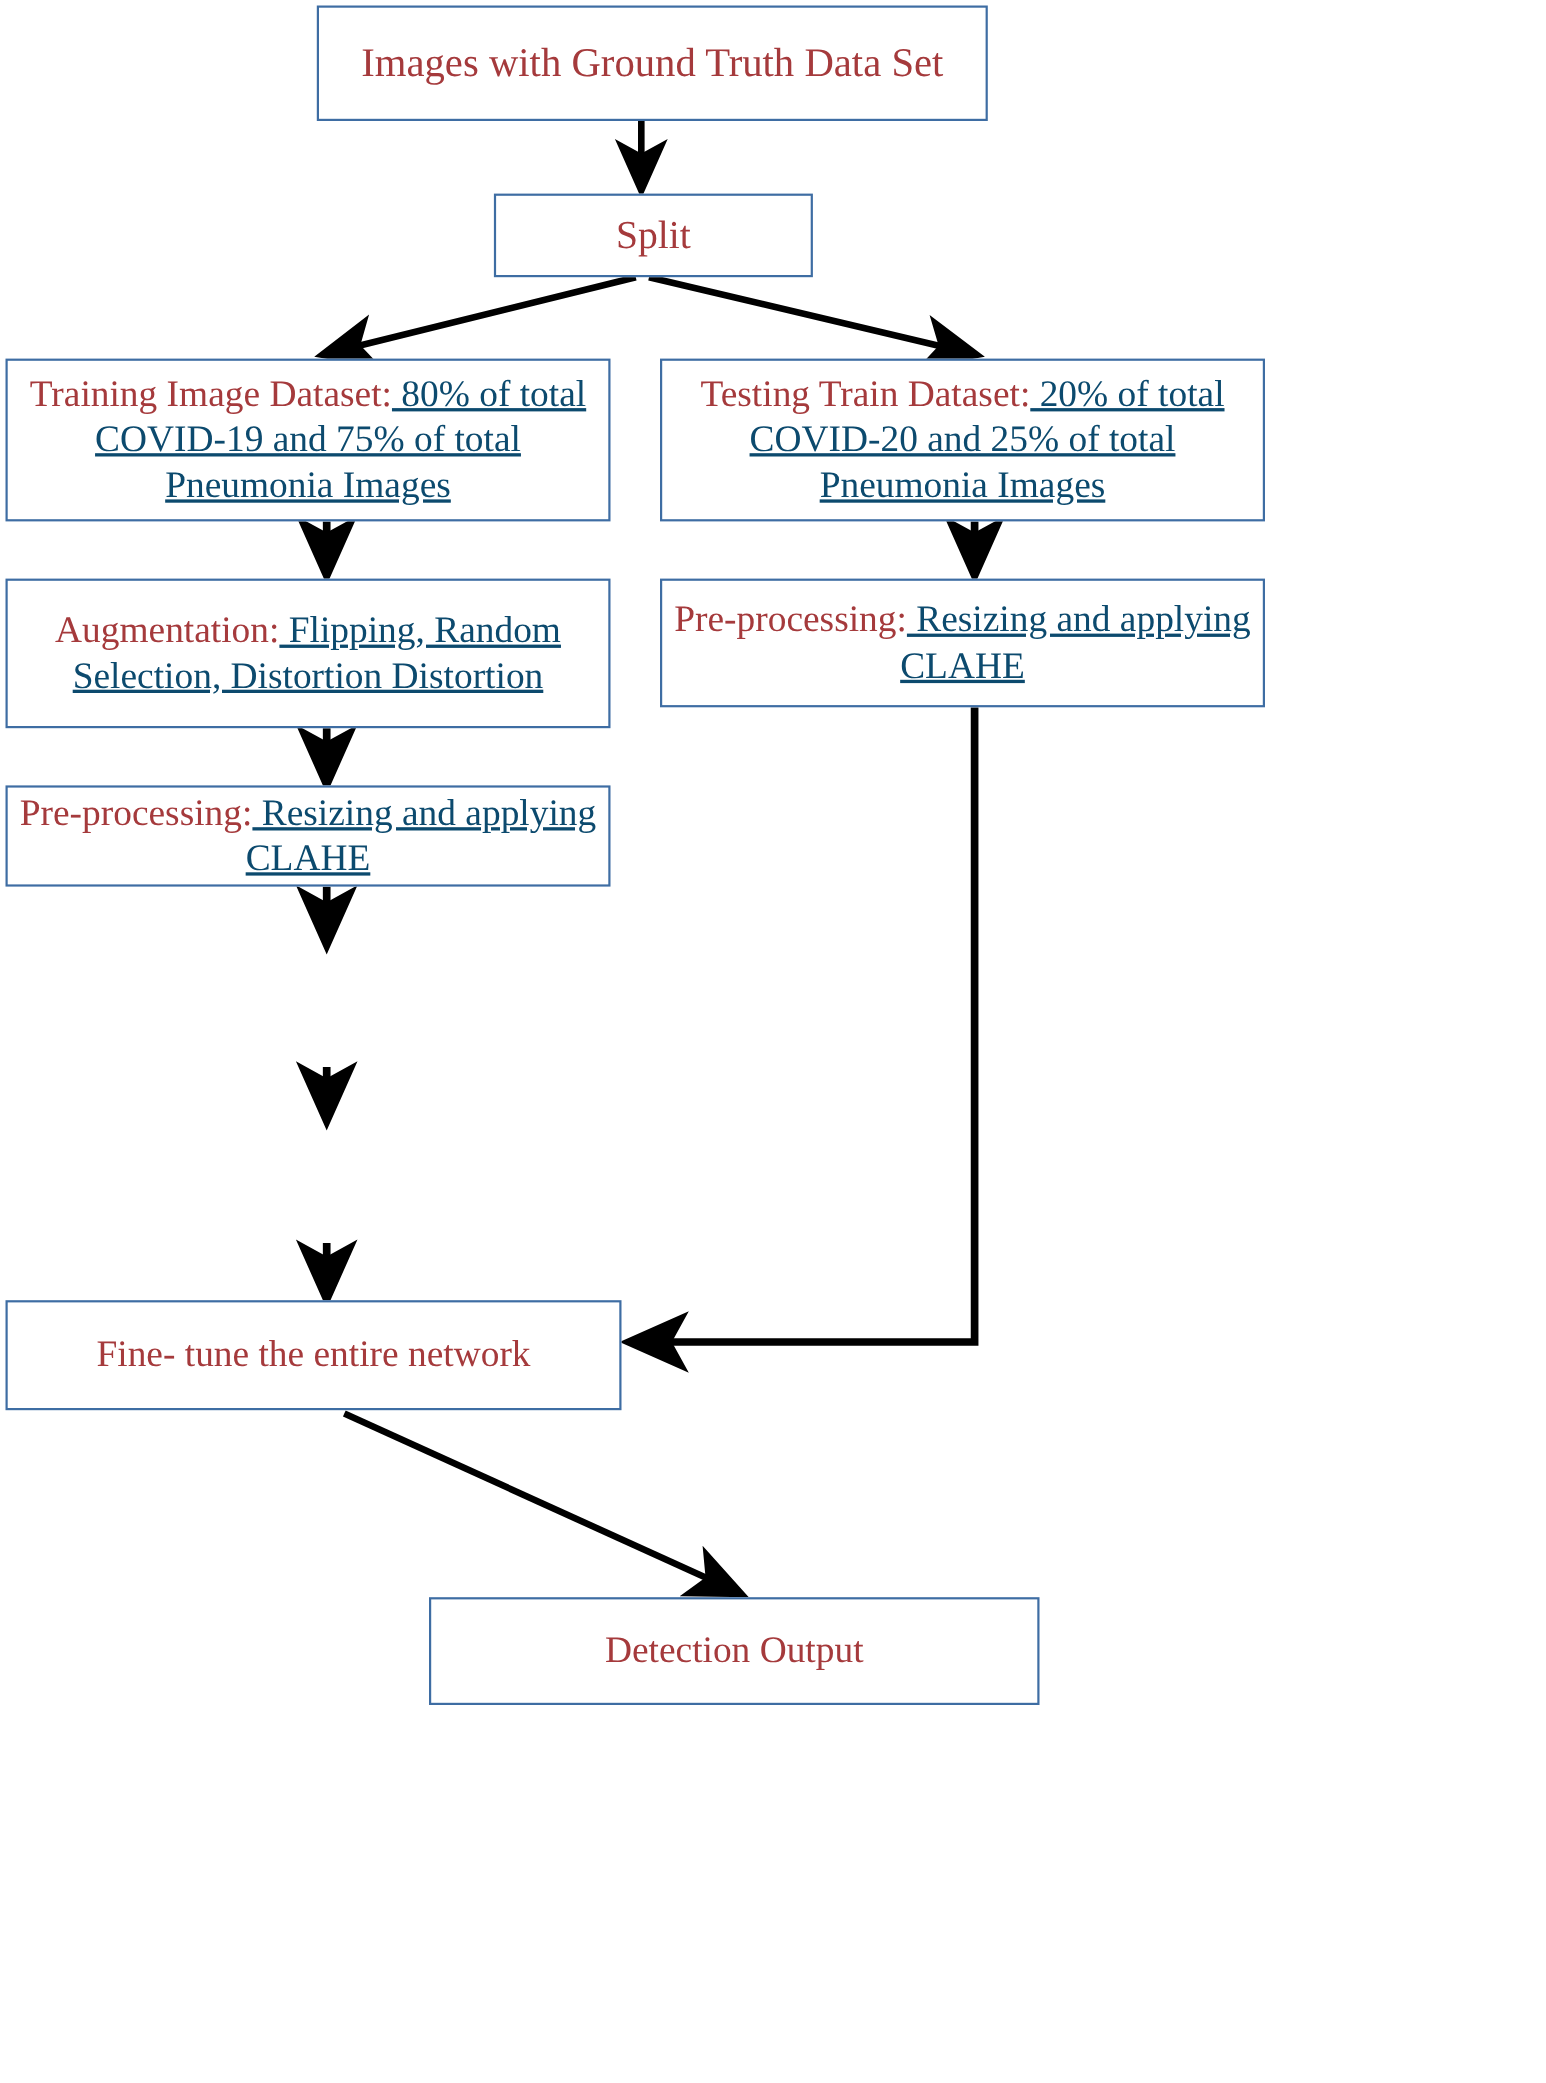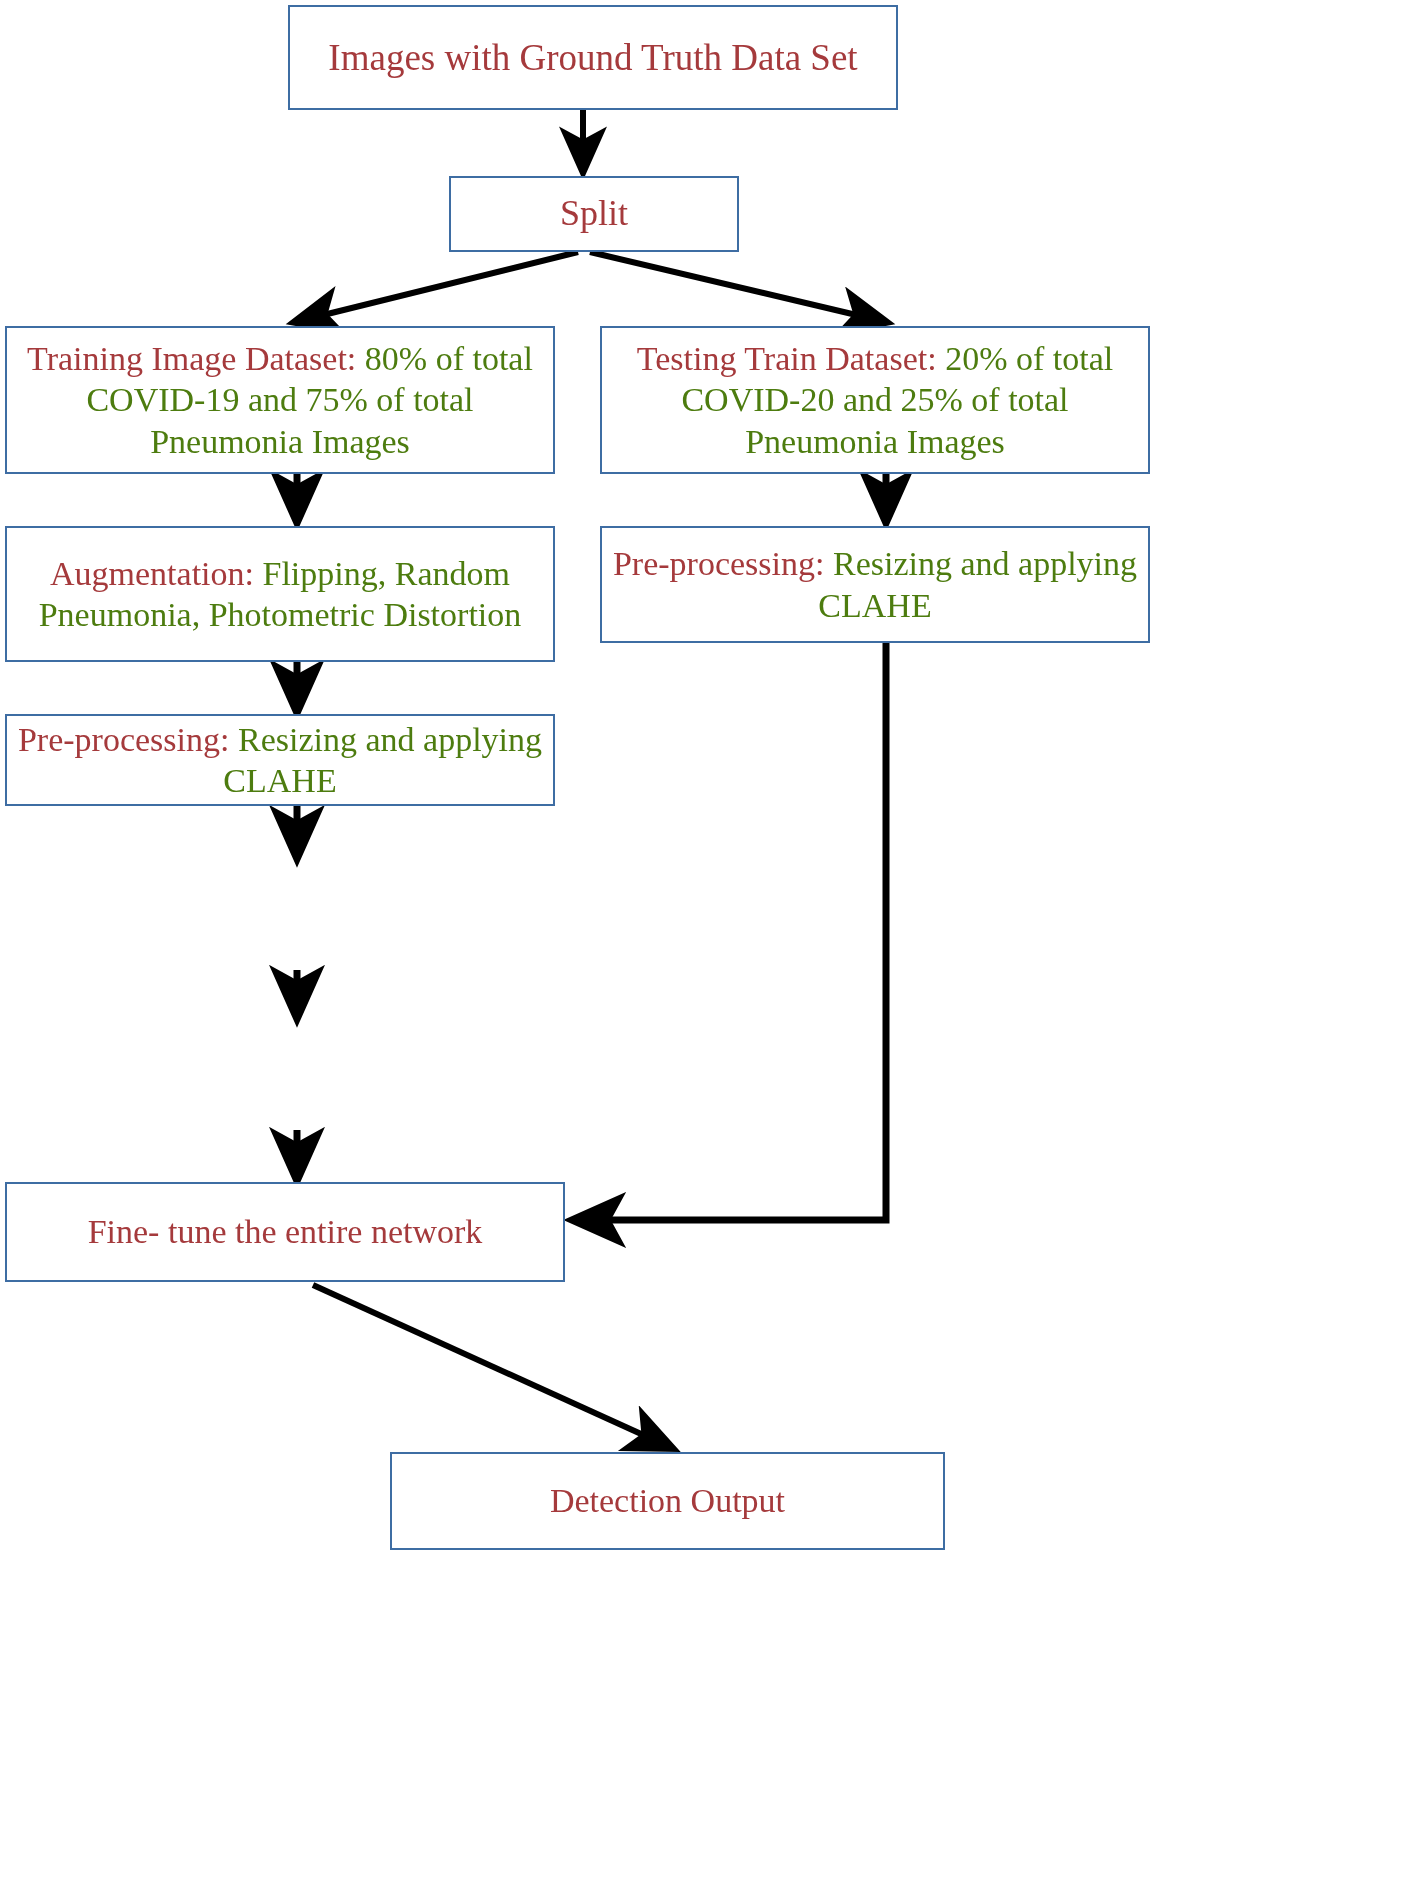--- a/index.html
+++ b/index.html
@@ -37,21 +37,22 @@
   }
   .node .txt {
     display: block;
     width: 100%;
     text-align: center;
   }
   .red {
     color: #A53A3C;
   }
   .blk {
-    color: #4d7c0f;
+    color: #0c4a6e;
+    text-decoration: underline;
   }
   .fs-head {
     font-size: 37px;
   }
   .fs-body {
     font-size: 34px;
   }
   .fs-split {
     font-size: 36px;
   }
@@ -131,21 +132,21 @@
   </div>
 
   <div class="node fs-body" style="left:600px; top:326px; width:550px; height:148px;">
     <span class="txt">
       <span class="red">Testing Train Dataset:</span><span class="blk"> 20% of total COVID-20 and 25% of total Pneumonia Images</span>
     </span>
   </div>
 
   <div class="node fs-body" style="left:5px; top:526px; width:550px; height:136px;">
     <span class="txt">
-      <span class="red">Augmentation:</span><span class="blk"> Flipping, Random Pneumonia, Photometric Distortion</span>
+      <span class="red">Augmentation:</span><span class="blk"> Flipping, Random Selection, Distortion Distortion</span>
     </span>
   </div>
 
   <div class="node fs-body" style="left:600px; top:526px; width:550px; height:117px;">
     <span class="txt">
       <span class="red">Pre-processing:</span><span class="blk"> Resizing and applying CLAHE</span>
     </span>
   </div>
 
   <div class="node fs-body" style="left:5px; top:714px; width:550px; height:92px;">

